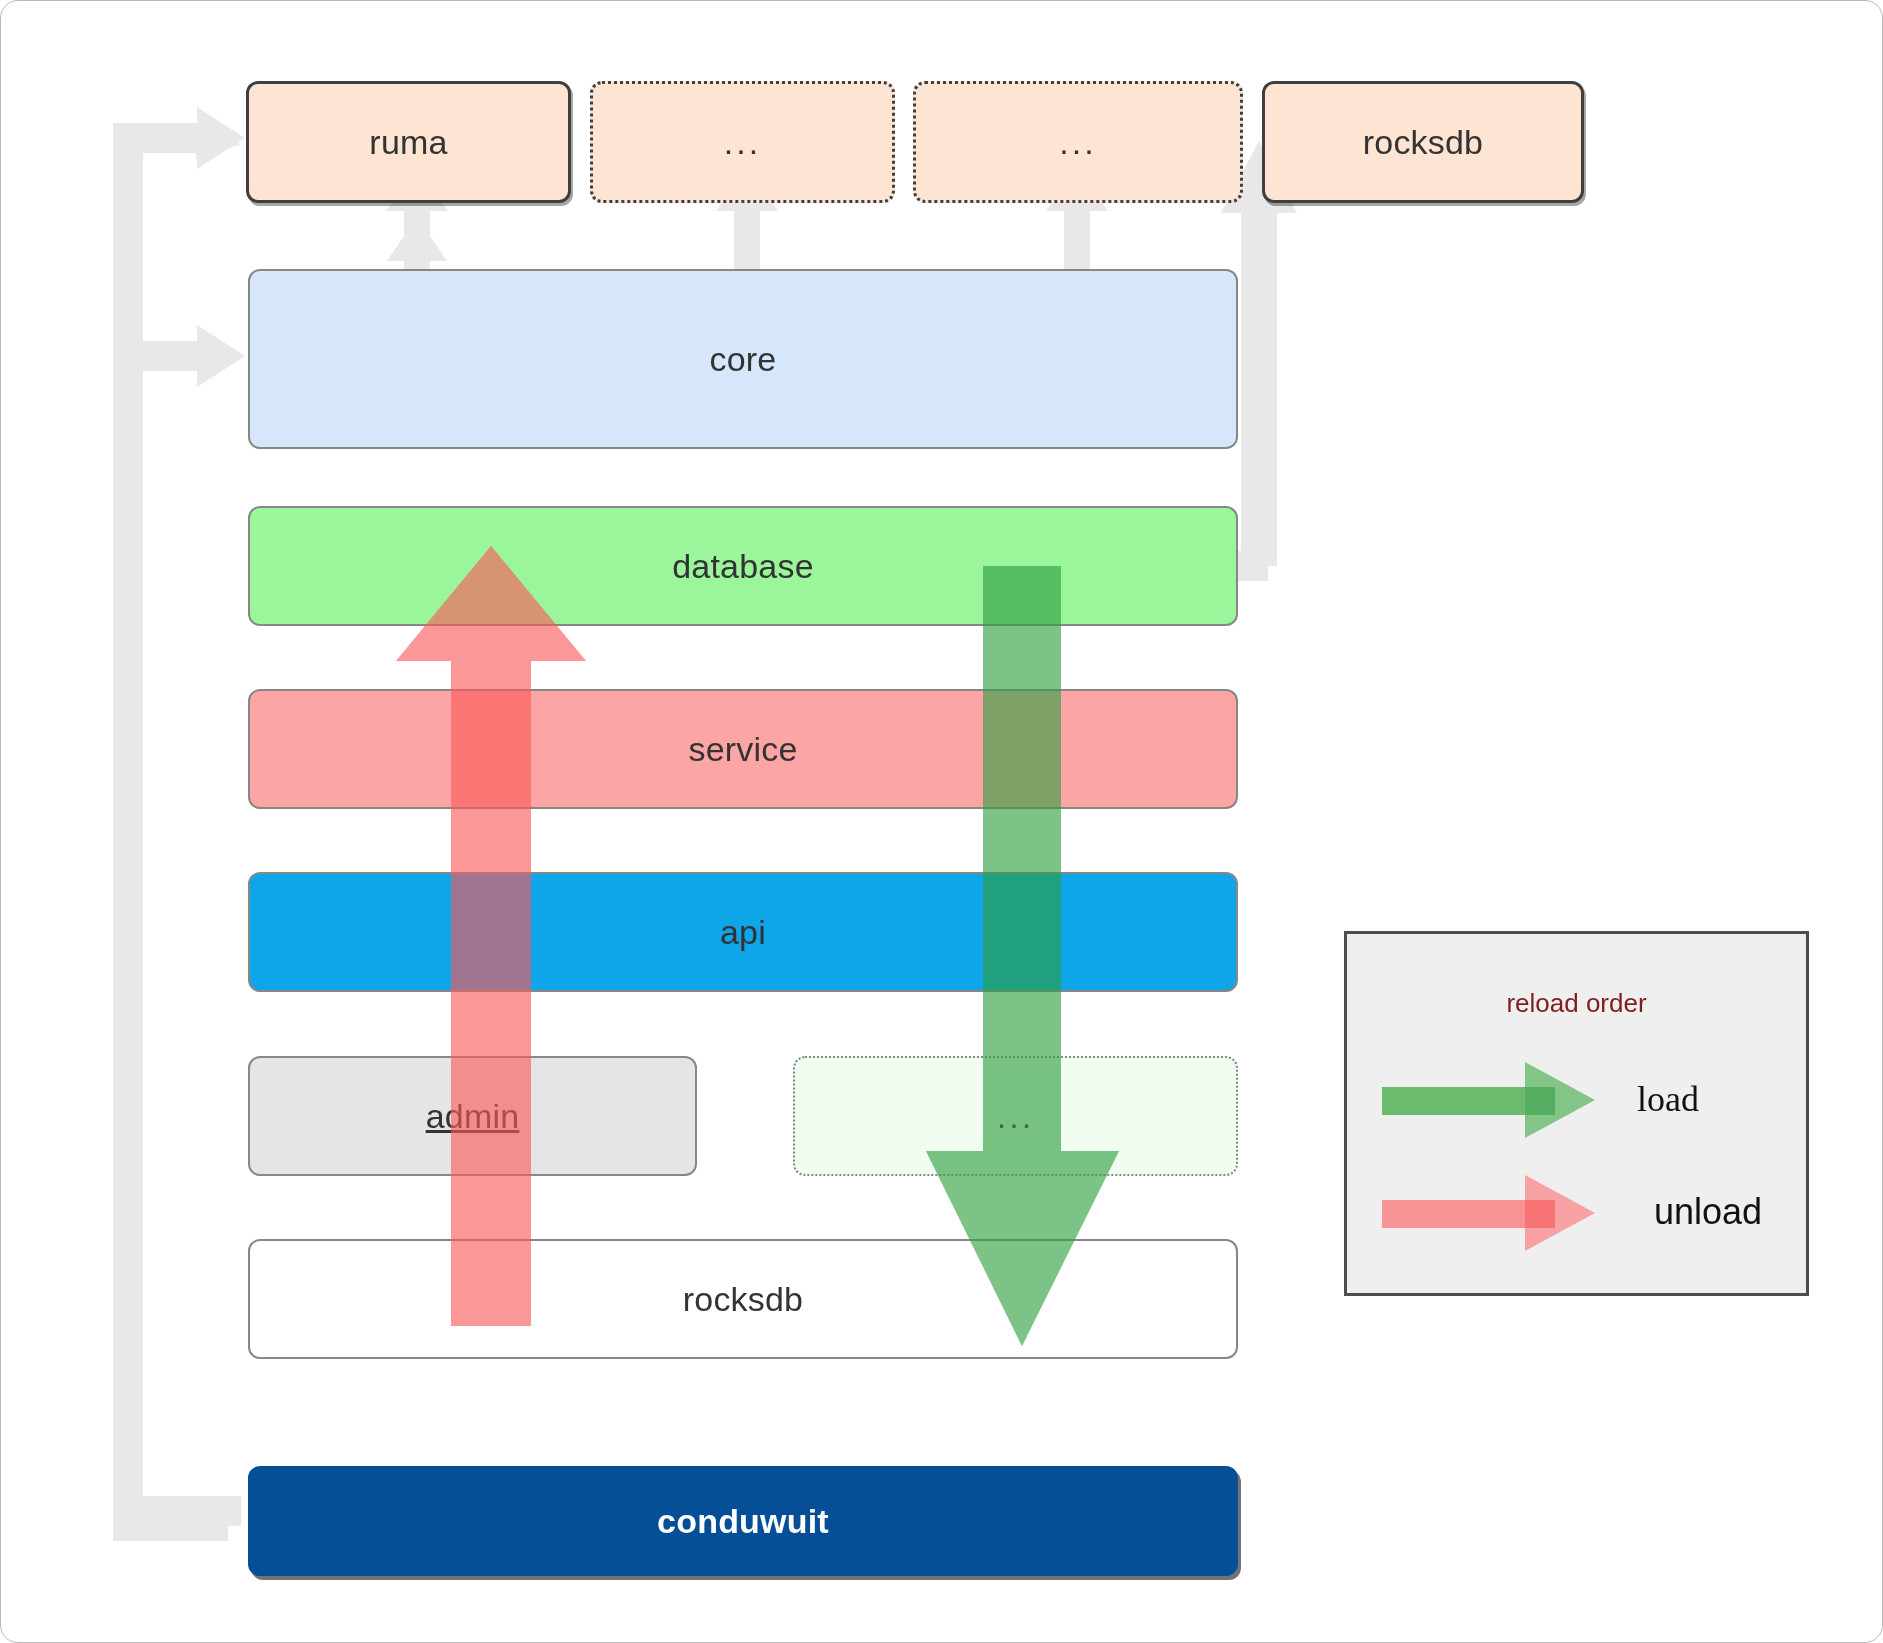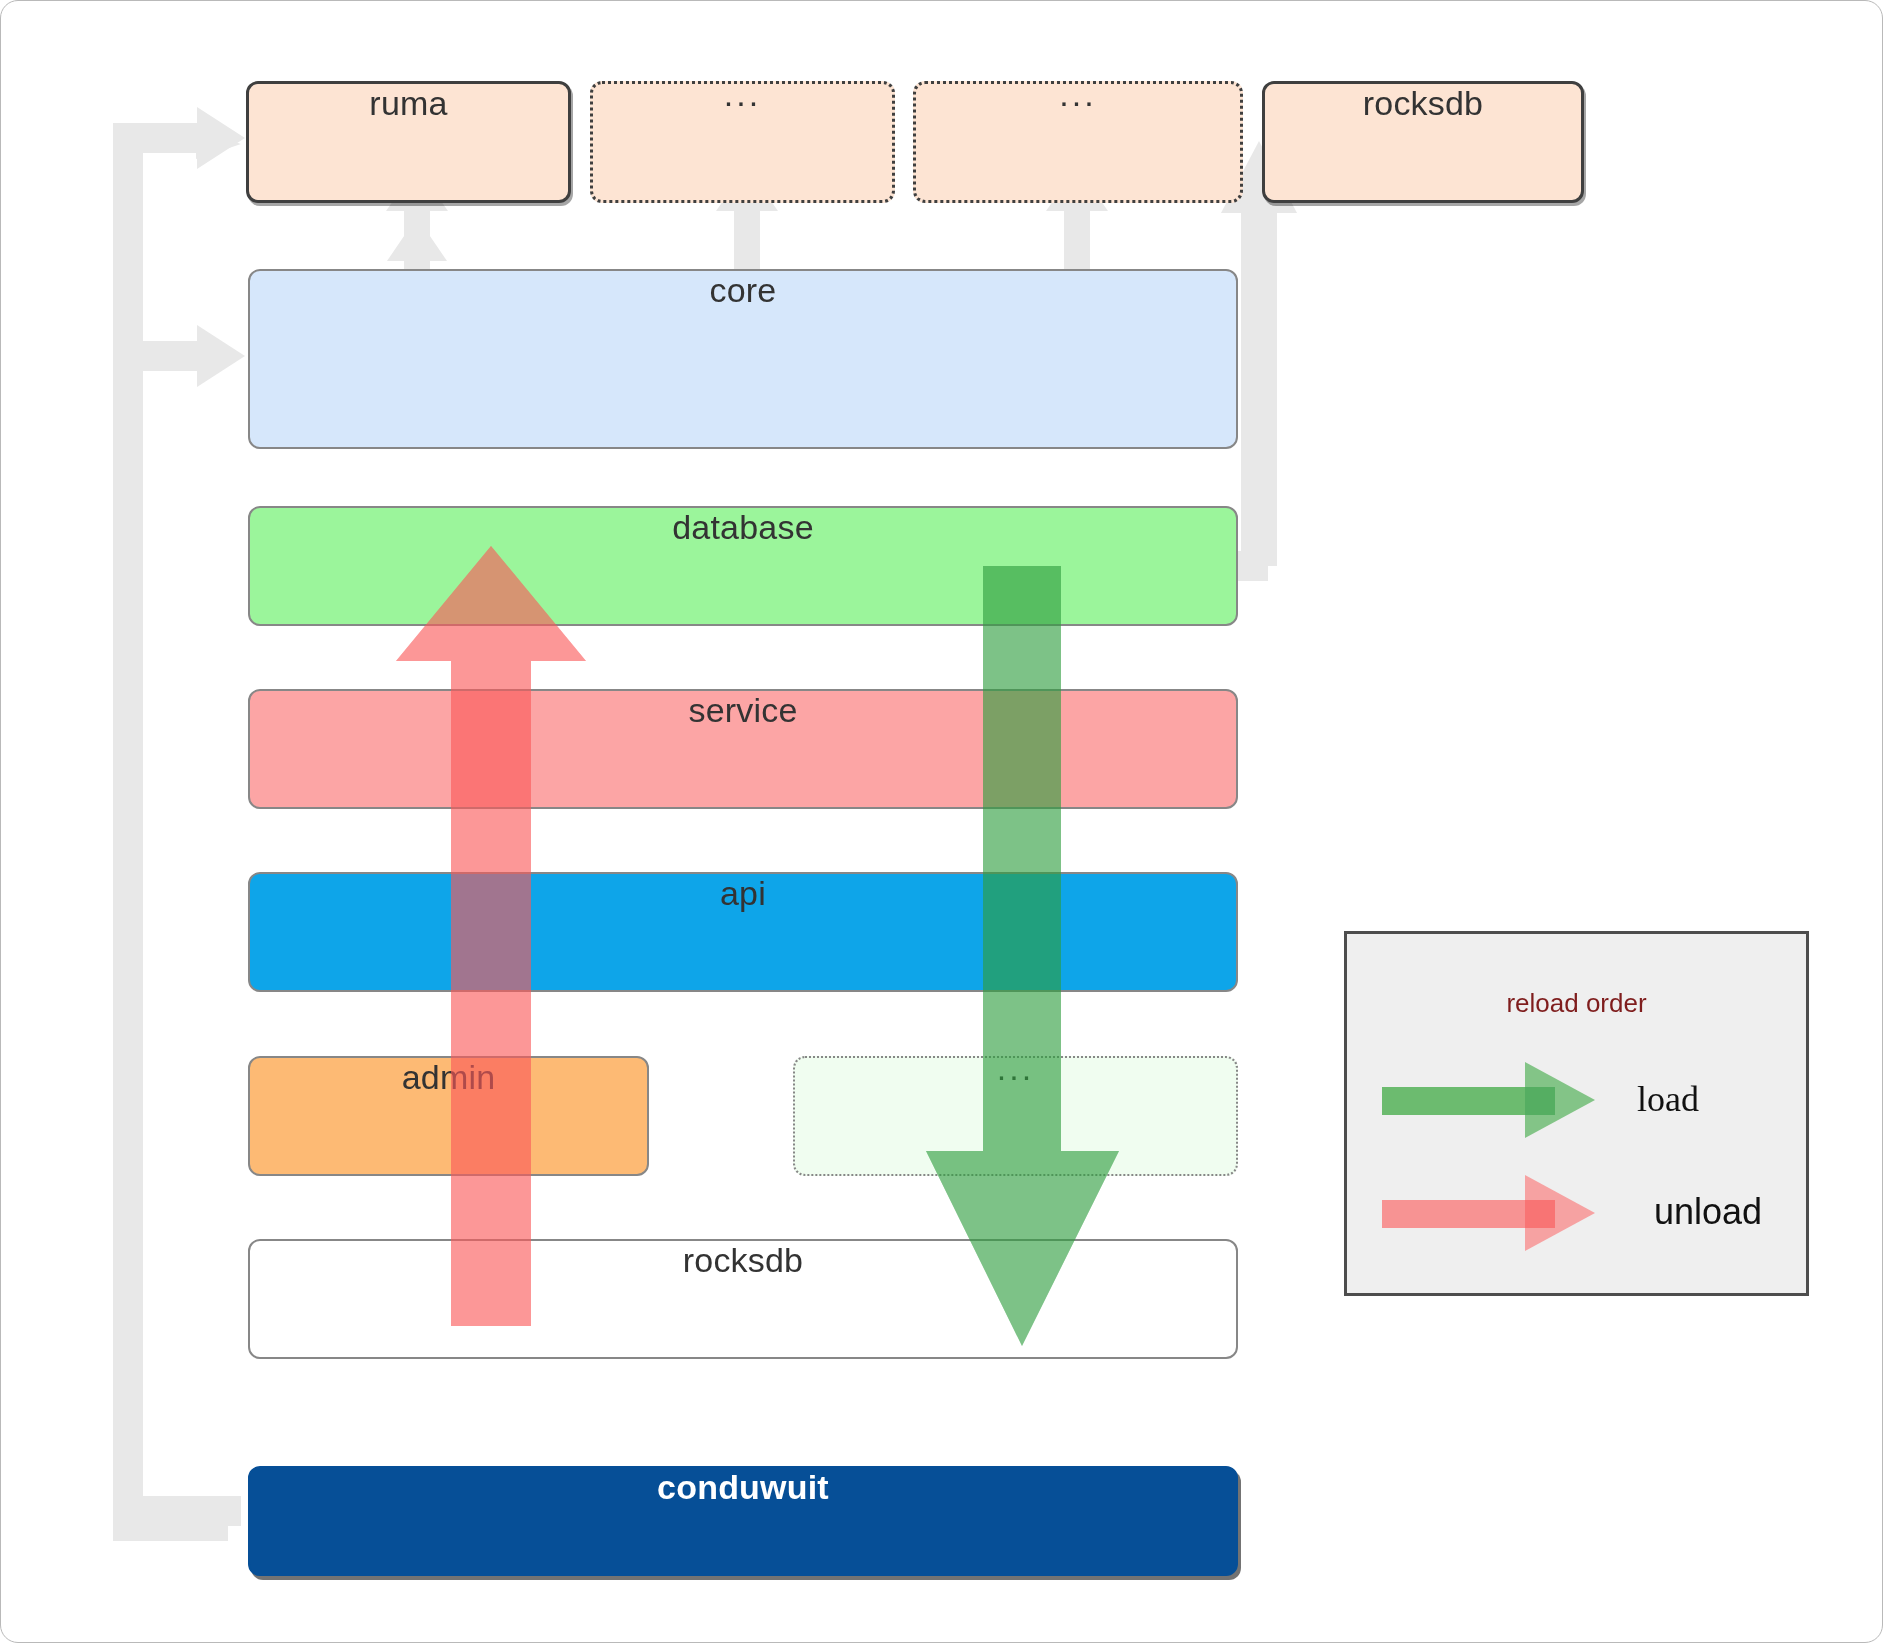--- a/index.html
+++ b/index.html
@@ -15,20 +15,21 @@
     background: #ffffff;
     border: 1px solid #b9b9b9;
     border-radius: 18px;
     overflow: hidden;
   }
 
   
   .box {
     position: absolute;
     display: flex;
+    align-items: center;
     justify-content: center;
     border-radius: 12px;
     font-size: 34px;
     color: #333333;
     letter-spacing: .2px;
     white-space: nowrap;
   }
   .box-label { pointer-events: none; }
 
   
@@ -157,21 +158,21 @@
   </div>
 
   <div class="box layer" style="left:247px; top:688px; width:990px; height:120px; background:#fca5a5;">
     <span class="box-label">service</span>
   </div>
 
   <div class="box layer" style="left:247px; top:871px; width:990px; height:120px; background:#0ea5e9;">
     <span class="box-label">api</span>
   </div>
 
-  <div class="box layer" style="left:247px; top:1055px; width:401px; height:120px; background:#fdba74;">
+  <div class="box layer" style="left:247px; top:1055px; width:449px; height:120px; background:#e5e5e5;text-decoration:underline;">
     <span class="box-label">admin</span>
   </div>
 
   <div class="box layer dotted" style="left:792px; top:1055px; width:445px; height:120px; background:#f0fdf0;">
     <span class="box-label dots">...</span>
   </div>
 
   <div class="box layer" style="left:247px; top:1238px; width:990px; height:120px; background:#ffffff;">
     <span class="box-label">rocksdb</span>
   </div>

